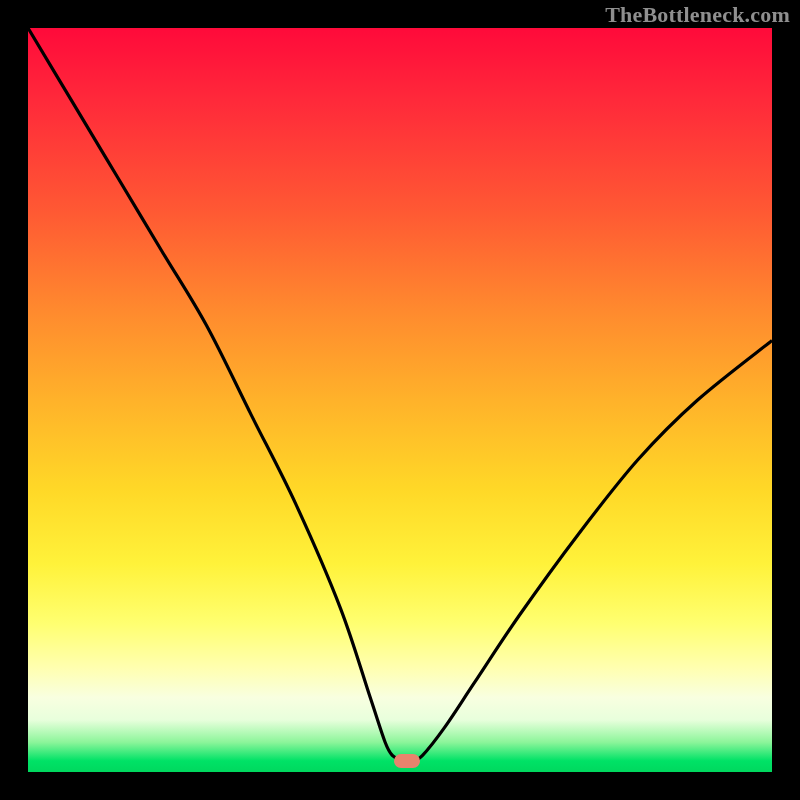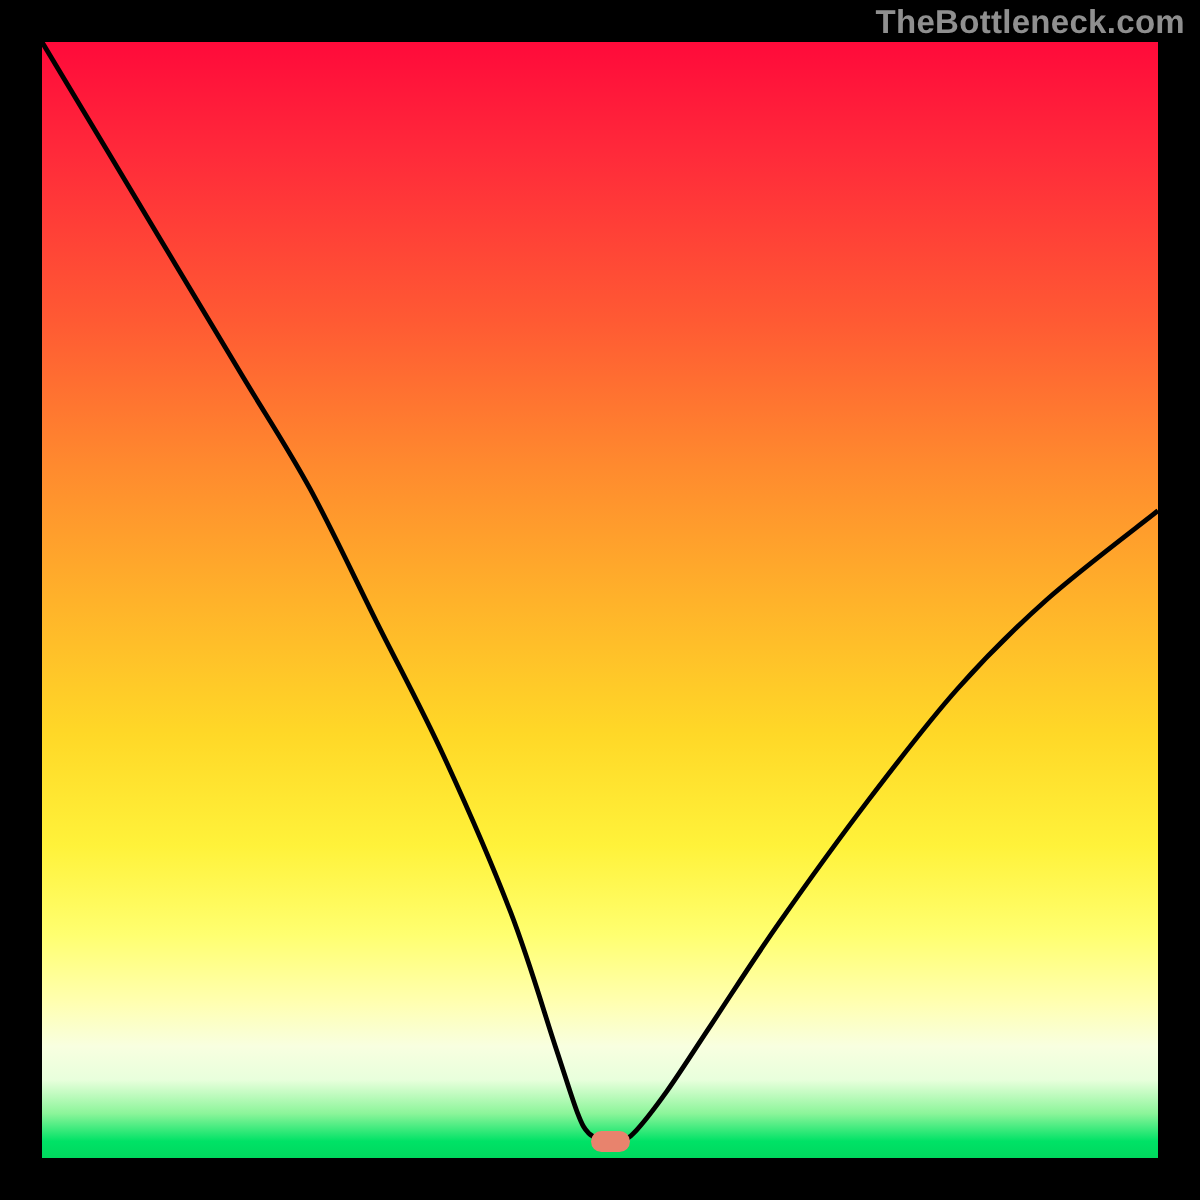--- a/index.html
+++ b/index.html
@@ -50,20 +50,21 @@
     top: 0;
   }
   .watermark {
     position: absolute;
     top: 2px;
     right: 10px;
     color: #8f8f8f;
     font-size: 22px;
     font-weight: 600;
     letter-spacing: 0.2px;
+    font-family: Liberation Serif, serif;
   }
   .marker {
     position: absolute;
     width: 26px;
     height: 14px;
     background: #e8836d;
     border-radius: 7px;
     transform: translate(-50%, -50%);
   }
 </style>

